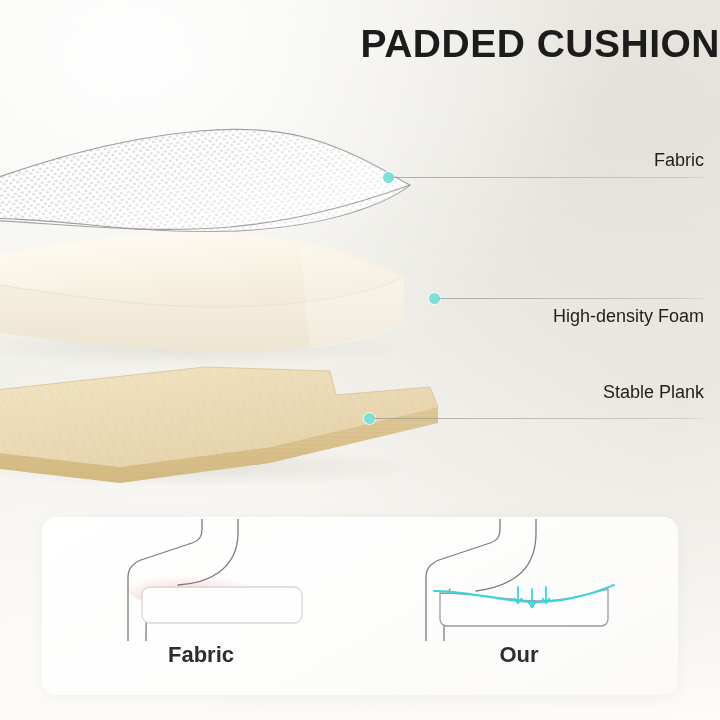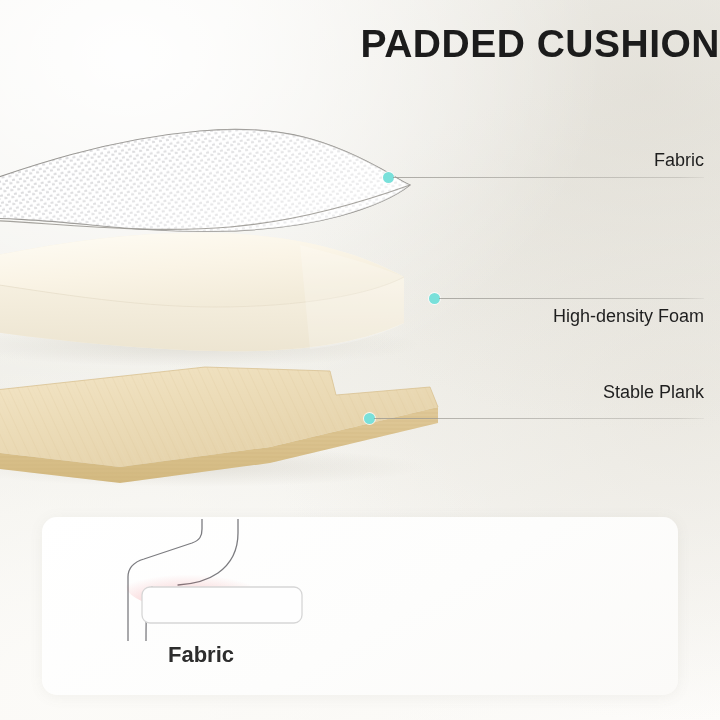--- a/index.html
+++ b/index.html
@@ -272,15 +272,45 @@
           <ellipse cx="146" cy="66" rx="62" ry="24" fill="url(#redGlow)"></ellipse>
 
           <rect x="100" y="68" width="160" height="36" rx="8" fill="#fefefe" stroke="#d6d6d6" stroke-width="1.3"></rect>
 
           <path d="M102 68.5 H 258" stroke="url(#redLine)" stroke-width="2.6" stroke-linecap="round" fill="none"></path>
         </svg>
       </div>
       <div class="compare-label">Fabric</div>
     </div>
 
+    <div class="compare-half right">
+      <div class="compare-art">
+        <svg width="318" height="122" viewBox="0 0 318 122" xmlns="http://www.w3.org/2000/svg">
+
+          <g fill="none" stroke="#7c7c80" stroke-width="1.3" stroke-linecap="round">
+            <path d="M66 122 L66 58 C66 48, 72 43, 82 40 L 130 24
+                     C 138 21, 140 17, 140 10 L 140 -6"></path>
+            <path d="M176 -6 L176 14 C176 32, 170 48, 156 58
+                     C 146 65, 132 70, 116 72"></path>
+            <path d="M84 122 C 84 98, 84 80, 90 70"></path>
+          </g>
+
+          <path d="M80 74 C 120 74, 150 82, 178 82 C 208 82, 232 74, 248 70
+                   L 248 100 C 248 104, 245 107, 241 107
+                   L 87 107 C 83 107, 80 104, 80 100 Z" fill="#fefefe" stroke="#9b9b9f" stroke-width="1.3" stroke-linejoin="round"></path>
+
+          <path d="M74 72 C 112 72, 146 84, 180 83 C 214 82, 238 72, 254 66" fill="none" stroke="#35d6e0" stroke-width="2" stroke-linecap="round"></path>
+
+          <g stroke="#35d6e0" stroke-width="1.8" stroke-linecap="round" fill="none">
+            <path d="M158 68 V 84"></path>
+              <path d="M154.5 79.5 L158 84 L161.5 79.5"></path>
+            <path d="M172 70 V 88"></path>
+              <path d="M168.5 83.5 L172 88 L175.5 83.5"></path>
+            <path d="M186 68 V 84"></path>
+              <path d="M182.5 79.5 L186 84 L189.5 79.5"></path>
+          </g>
+        </svg>
+      </div>
+      <div class="compare-label">Our</div>
+    </div>
 
   </div>
 </div>
 
 </body></html>

